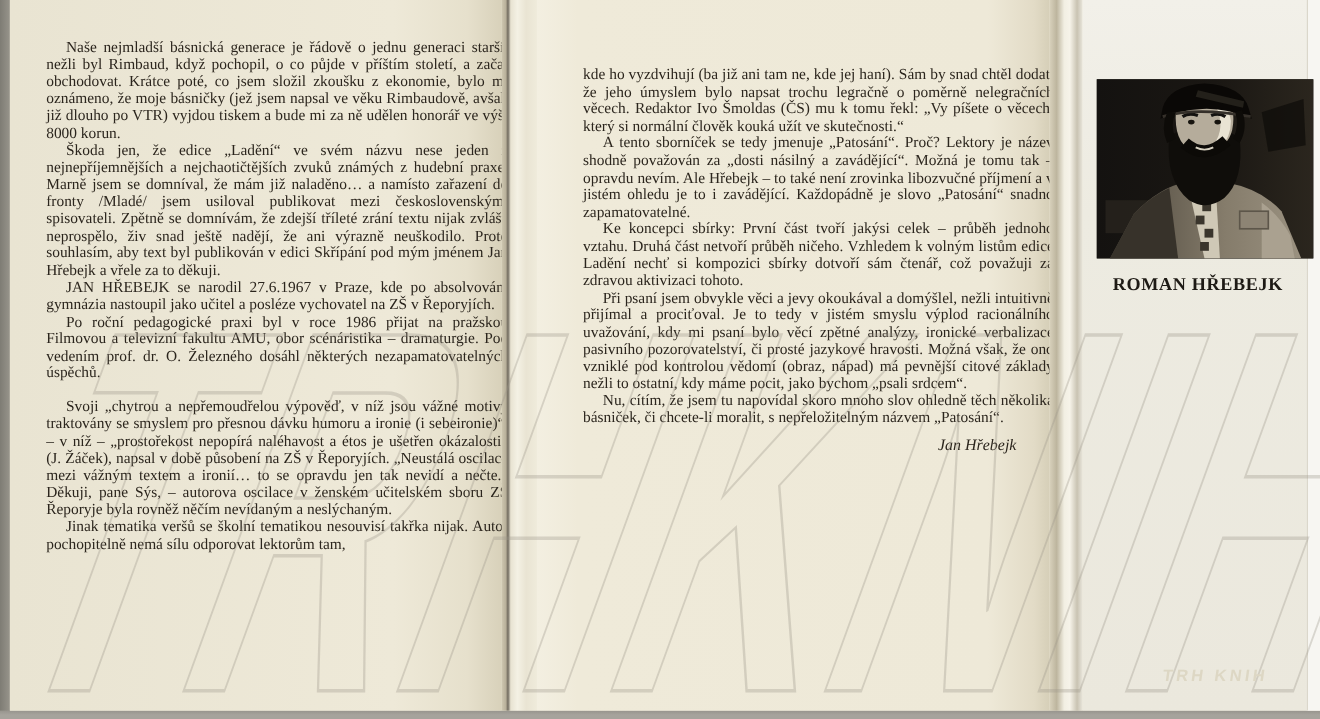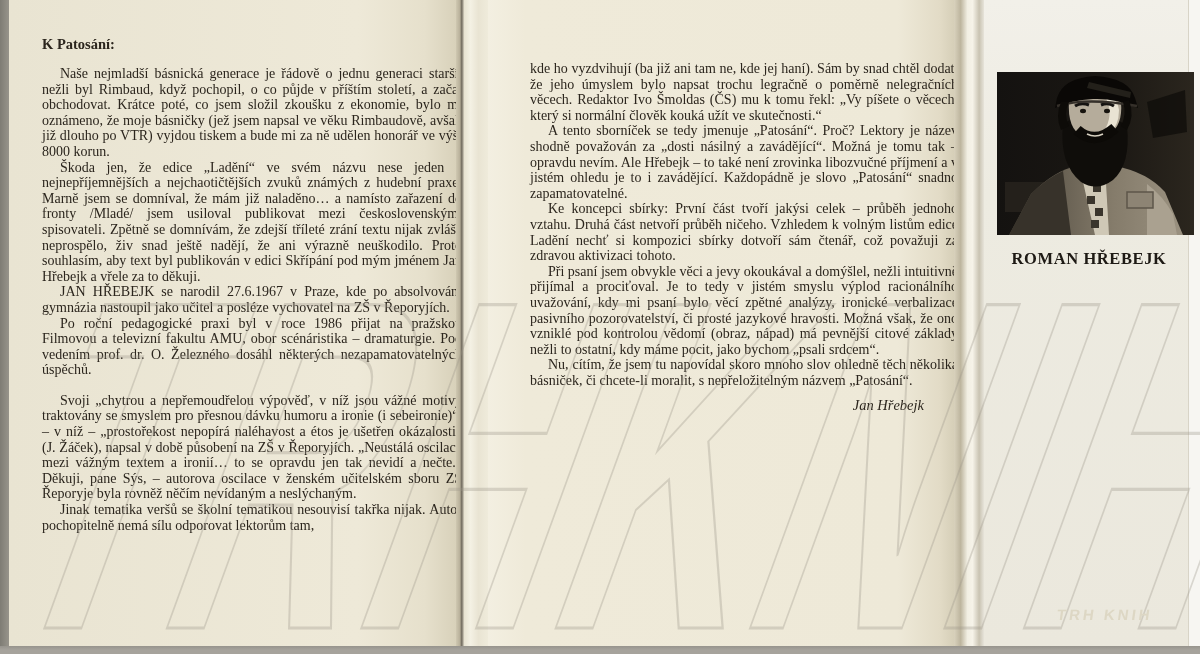--- a/index.html
+++ b/index.html
@@ -109,21 +109,20 @@
 
 <div class="canvas">
 
   <div class="bottom-bg"></div>
   <div class="left-edge"></div>
 
   <div class="paper">
 
     <div class="page page-left">
       <div class="textcol">
-        <h2>K Patosání:</h2>
         <div>
             <p>Naše nejmladší básnická generace je řádově o jednu generaci starší, nežli byl Rimbaud, když pochopil, o co půjde v příštím století, a začal obchodovat. Krátce poté, co jsem složil zkoušku z ekonomie, bylo mi oznámeno, že moje básničky (jež jsem napsal ve věku Rimbaudově, avšak již dlouho po VTR) vyjdou tiskem a bude mi za ně udělen honorář ve výši 8000 korun.</p>
             <p>Škoda jen, že edice „Ladění“ ve svém názvu nese jeden z nejnepříjemnějších a nejchaotičtějších zvuků známých z hudební praxe. Marně jsem se domníval, že mám již naladěno… a namísto zařazení do fronty /Mladé/ jsem usiloval publikovat mezi československými spisovateli. Zpětně se domnívám, že zdejší tříleté zrání textu nijak zvlášť neprospělo, živ snad ještě nadějí, že ani výrazně neuškodilo. Proto souhlasím, aby text byl publikován v edici Skřípání pod mým jménem Jan Hřebejk a vřele za to děkuji.</p>
             <p>JAN HŘEBEJK se narodil 27.6.1967 v Praze, kde po absolvování gymnázia nastoupil jako učitel a posléze vychovatel na ZŠ v Řeporyjích.</p>
             <p>Po roční pedagogické praxi byl v roce 1986 přijat na pražskou Filmovou a televizní fakultu AMU, obor scénáristika – dramaturgie. Pod vedením prof. dr. O. Železného dosáhl některých nezapamatovatelných úspěchů.</p>
             <p>Svoji „chytrou a nepřemoudřelou výpověď, v níž jsou vážné motivy traktovány se smyslem pro přesnou dávku humoru a ironie (i sebeironie)“, – v níž – „prostořekost nepopírá naléhavost a étos je ušetřen okázalosti“ (J. Žáček), napsal v době působení na ZŠ v Řeporyjích. „Neustálá oscilace mezi vážným textem a ironií… to se opravdu jen tak nevidí a nečte.“ Děkuji, pane Sýs, – autorova oscilace v ženském učitelském sboru ZŠ Řeporyje byla rovněž něčím nevídaným a neslýchaným.</p>
             <p>Jinak tematika veršů se školní tematikou nesouvisí takřka nijak. Autor pochopitelně nemá sílu odporovat lektorům tam,</p>
           </div>
       </div>
     </div>

